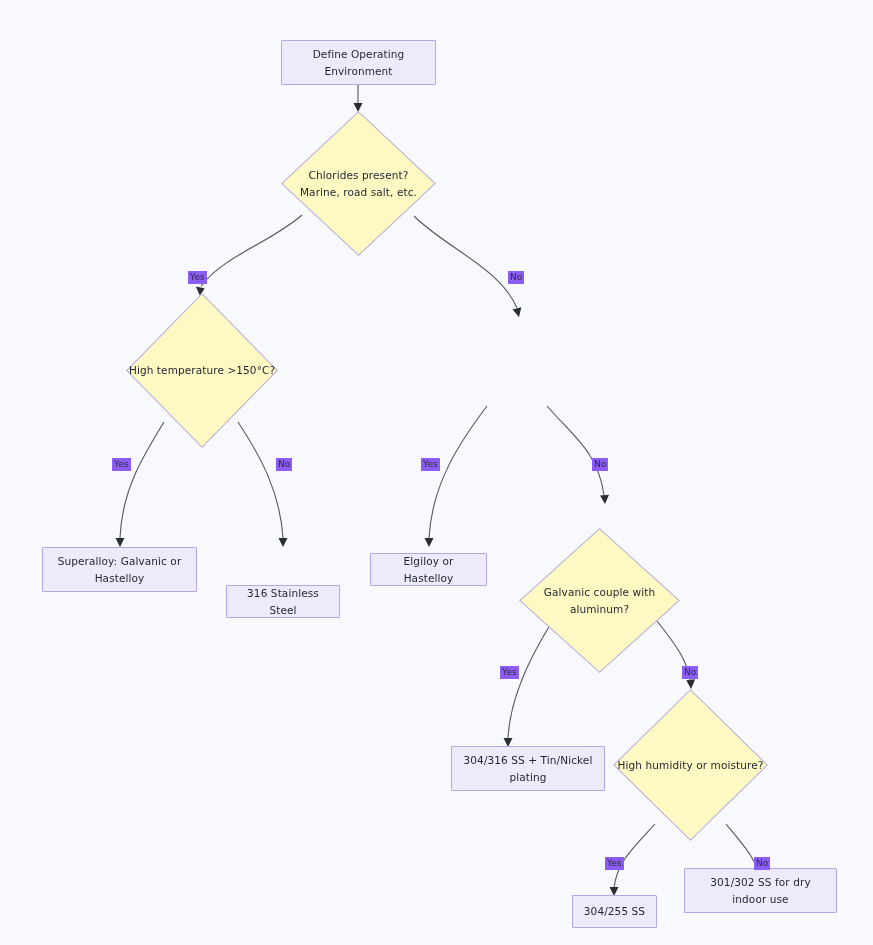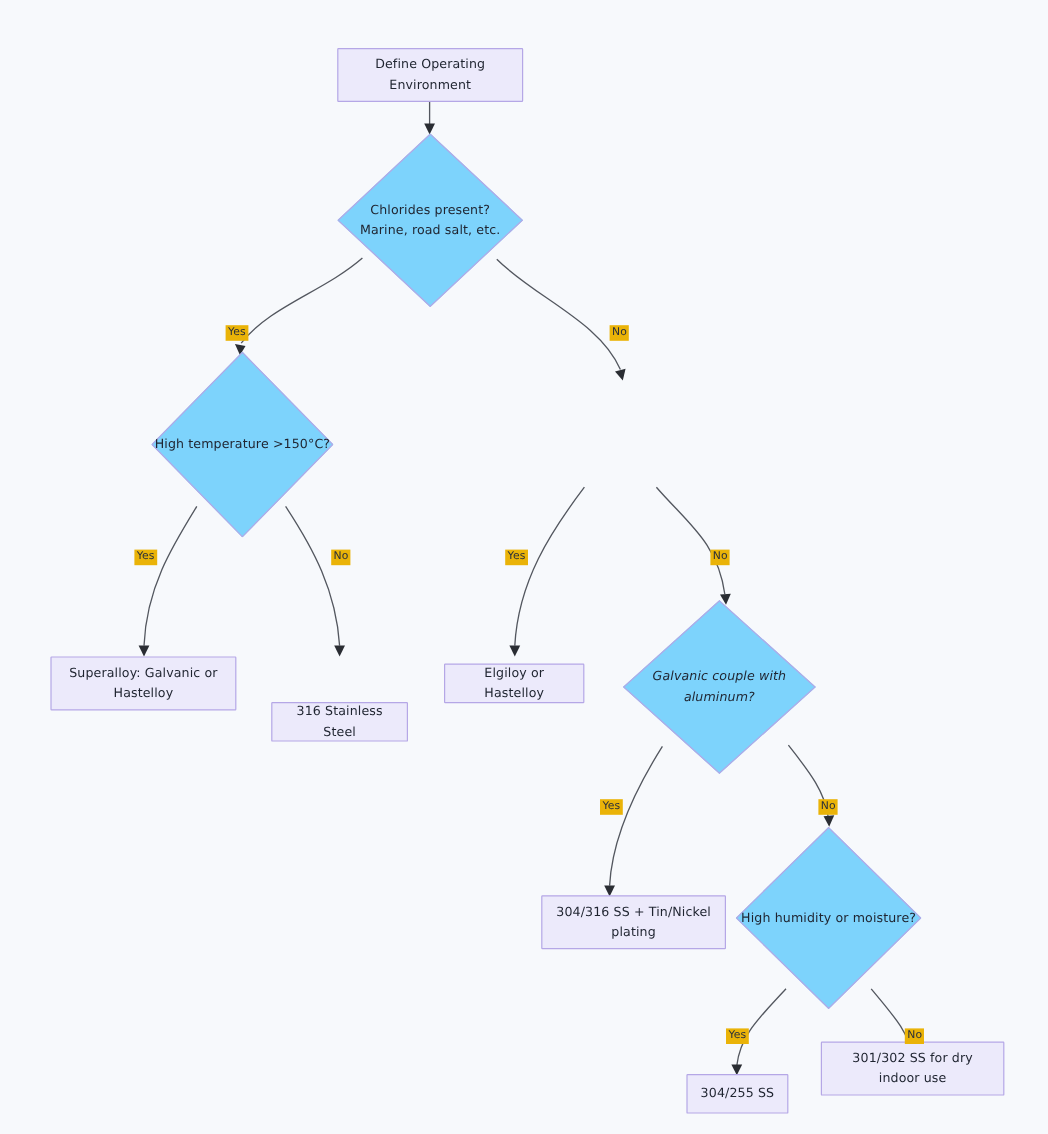--- a/index.html
+++ b/index.html
@@ -50,21 +50,21 @@
   .node-rect .node-label {
     color: #1f2430;
     font-size: 10.5px;
     line-height: 17px;
     letter-spacing: 0.1px;
     padding: 0 10px;
   }
 
   .node-diamond {
     
-    background: #7dd3fc;
+    background: #fef9c3;
     clip-path: polygon(50% 0%, 100% 50%, 50% 100%, 0% 50%);
   }
   .node-diamond .diamond-border {
     position: absolute;
     inset: 0;
     pointer-events: none;
   }
   .node-diamond .node-label {
     position: relative;
     color: #1f2430;
@@ -72,21 +72,21 @@
     line-height: 17px;
     letter-spacing: 0.1px;
     z-index: 2;
     width: 100%;
   }
 
   .edge-label {
     position: absolute;
     font-size: 9px;
     color: #2a2f3a;
-    background: #eab308;
+    background: #8b5cf6;
     padding: 1px 2px;
     line-height: 11px;
     letter-spacing: 0.1px;
     white-space: nowrap;
   }
 
   .edge-path {
     fill: none;
     stroke: #53575f;
     stroke-width: 1.1px;
@@ -165,21 +165,21 @@
   </div>
 
   <div class="node node-rect" style="left:226px; top:570px; width:114px; height:33px;margin-top:15px;">
     <span class="node-label">316 Stainless Steel</span>
   </div>
 
   <div class="node node-rect" style="left:370px; top:553px; width:117px; height:33px;">
     <span class="node-label">Elgiloy or Hastelloy</span>
   </div>
 
-  <div class="node node-diamond" style="left:519px; top:500px; width:161px; height:145px;font-style:italic;">
+  <div class="node node-diamond" style="left:519px; top:528px; width:161px; height:145px;">
     <svg class="diamond-border" viewBox="0 0 161 145" preserveAspectRatio="none">
       <polygon points="80.5,0.6 160.4,72.5 80.5,144.4 0.6,72.5" fill="none" stroke="#B5A7E6" stroke-width="1.2" vector-effect="non-scaling-stroke"></polygon>
     </svg>
     <div class="node-label">
       <div>Galvanic couple with</div>
       <div>aluminum?</div>
     </div>
   </div>
 
   <div class="node node-rect" style="left:432px; top:746px; width:154px; height:45px;margin-left:19px;">

